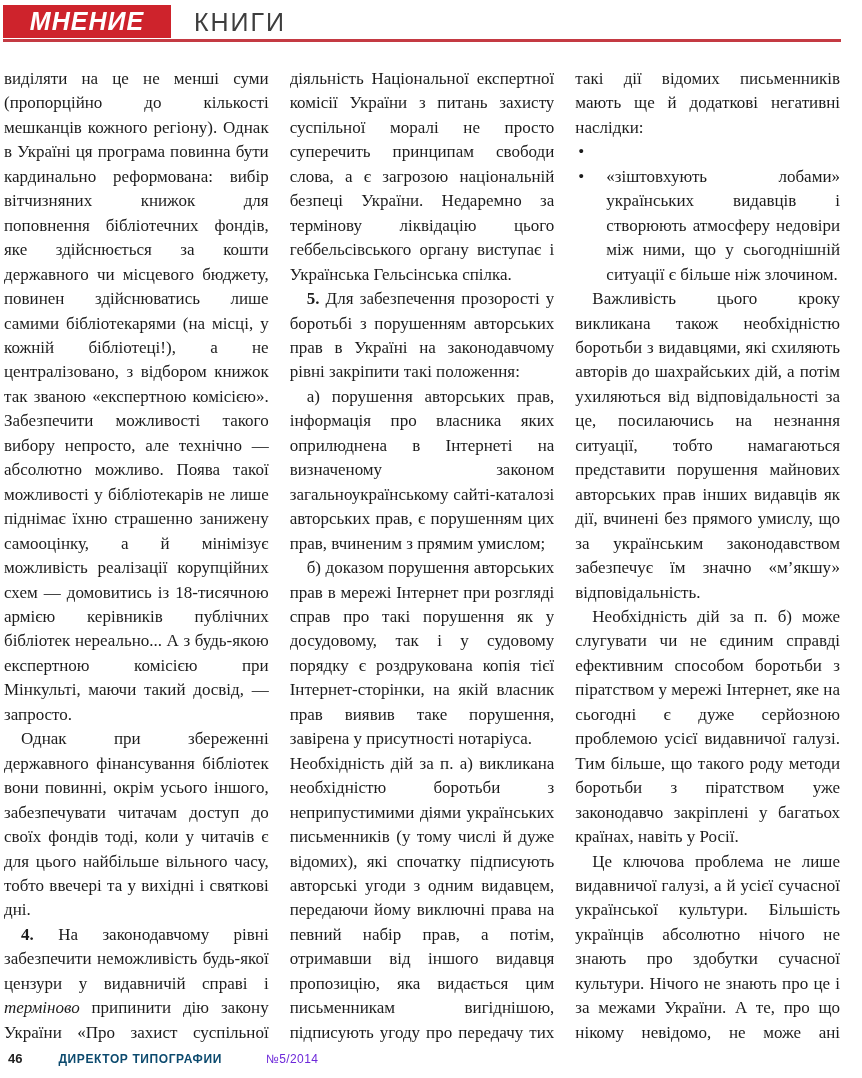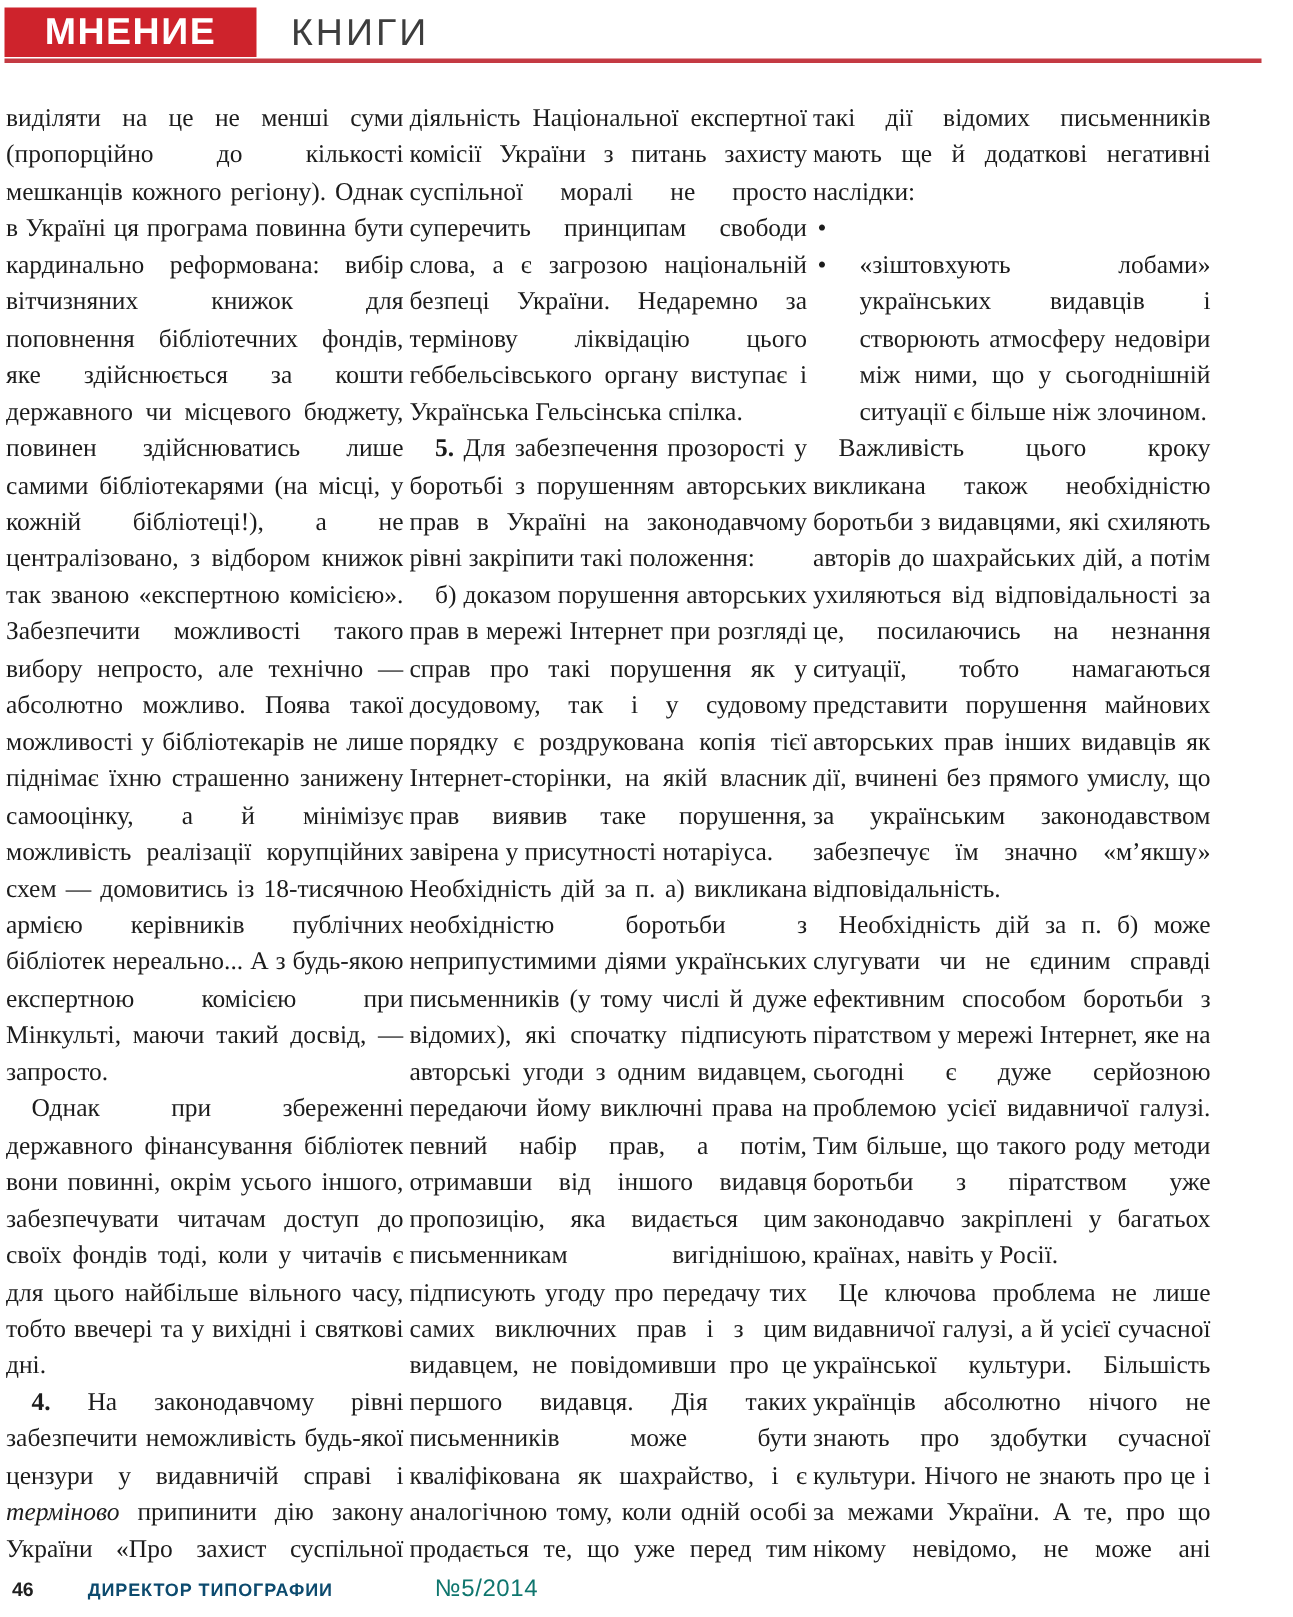--- a/index.html
+++ b/index.html
@@ -4,55 +4,55 @@
 <style>
   * { margin:0; padding:0; box-sizing:border-box; }
   html,body { width:862px; height:1078px; background:#ffffff; }
   body { font-family:"Liberation Serif", serif; }
   .page { position:relative; width:862px; height:1078px; background:#fff; overflow:hidden; }
 
   
   .section-badge {
     position:absolute; top:5px; left:3px; width:168px; height:33px;
     background:#ce232c; color:#fff; display:flex; align-items:center; justify-content:center;
-    font-family:"Liberation Sans", sans-serif; font-weight:bold; font-size:25px; letter-spacing:1px;
+    font-family:"Liberation Sans", sans-serif; font-weight:bold; font-size:25px; letter-spacing:1px;font-style:italic;
   }
   .category {
     position:absolute; top:8px; left:194px;
     font-family:Liberation Sans, sans-serif; font-size:25px; color:#3d3d3d; letter-spacing:2px;
   }
   .header-rule {
     position:absolute; top:39px; left:3px; width:838px; height:3px; background:#c43a43;
   }
 
   
   .main {
     position:absolute; top:67px; left:4px; width:836px; height:979px;
-    display:flex; gap:4px; overflow:hidden;
+    display:flex; gap:21px; overflow:hidden;
   }
   .col {
     width:265px; height:979px; overflow:hidden;
     text-align:justify; font-size:17px; line-height:24.45px; color:#1c1c1c;
   }
   .para { text-align:justify; }
   .para.indent { text-indent:17px; }
   .bold { font-weight:bold; }
   .italic { font-style:italic; }
   .bullet { display:flex; }
   .bullet .dot { flex:none; width:31px; padding-left:3px; }
   .bullet .btext { flex:1; text-align:justify; }
 
   
   .footer {
     position:absolute; top:1051px; left:8px; width:846px;
     font-family:"Liberation Sans", sans-serif; display:flex; align-items:baseline;text-align:center;
   }
   .page-num { font-weight:bold; font-size:13px; color:#1f1f1f; }
   .magazine { font-weight:bold; font-size:12px; color:#0c4a6e; letter-spacing:0.6px; margin-left:36px; }
-  .issue { font-size:16px; color:#0f766e; margin-left:68px; letter-spacing:0.4px; }
+  .issue { font-size:12px; color:#6d28d9; margin-left:44px; letter-spacing:0.4px; }
 </style>
 </head>
 <body>
 
 <div class="page">
 
   <div class="section-badge" style="background: rgb(206, 35, 44);">
     <span>МНЕНИЕ</span>
   </div>
   <div class="category">КНИГИ</div>
@@ -60,20 +60,21 @@
 
   <div class="main" id="columns">
       <div class="col">
         <p class="para"><span>виділяти на це не менші суми (пропорційно до кількості мешканців кожного регіону). Однак в Україні ця програма повинна бути кардинально реформована: вибір вітчизняних книжок для поповнення бібліотечних фондів, яке здійснюється за кошти державного чи місцевого бюджету, повинен здійснюватись лише самими бібліотекарями (на місці, у кожній бібліотеці!), а не централізовано, з відбором книжок так званою «експертною комісією». Забезпечити можливості такого вибору непросто, але технічно — абсолютно можливо. Поява такої можливості у бібліотекарів не лише піднімає їхню страшенно занижену самооцінку, а й мінімізує можливість реалізації корупційних схем — домовитись із 18-тисячною армією керівників публічних бібліотек нереально... А з будь-якою експертною комісією при Мінкульті, маючи такий досвід, — запросто.</span></p>
         <p class="para indent"><span>Однак при збереженні державного фінансування бібліотек вони повинні, окрім усього іншого, забезпечувати читачам доступ до своїх фондів тоді, коли у читачів є для цього найбільше вільного часу, тобто ввечері та у вихідні і святкові дні.</span></p>
         <p class="para indent"><span class="bold">4. </span><span>На законодавчому рівні забезпечити неможливість будь-якої цензури у видавничій справі і </span><span class="italic">терміново</span><span> припинити дію закону України «Про захист суспільної моралі» та ліквідувати Національну експертну комісію України з питань захисту суспільної моралі.</span></p>
       </div>
       <div class="col">
         <p class="para"><span>діяльність Національної експертної комісії України з питань захисту суспільної моралі не просто суперечить принципам свободи слова, а є загрозою національній безпеці України. Недаремно за термінову ліквідацію цього геббельсівського органу виступає і Українська Гельсінська спілка.</span></p>
         <p class="para indent"><span class="bold">5. </span><span>Для забезпечення прозорості у боротьбі з порушенням авторських прав в Україні на законодавчому рівні закріпити такі положення:</span></p>
+        <p class="para indent"><span>а) порушення авторських прав, інформація про власника яких оприлюднена в Інтернеті на визначеному законом загальноукраїнському сайті-каталозі авторських прав, є порушенням цих прав, вчиненим з прямим умислом;</span></p>
         <p class="para indent"><span>б) доказом порушення авторських прав в мережі Інтернет при розгляді справ про такі порушення як у досудовому, так і у судовому порядку є роздрукована копія тієї Інтернет-сторінки, на якій власник прав виявив таке порушення, завірена у присутності нотаріуса.</span></p>
         <p class="para"><span>Необхідність дій за п. а) викликана необхідністю боротьби з неприпустимими діями українських письменників (у тому числі й дуже відомих), які спочатку підписують авторські угоди з одним видавцем, передаючи йому виключні права на певний набір прав, а потім, отримавши від іншого видавця пропозицію, яка видається цим письменникам вигіднішою, підписують угоду про передачу тих самих виключних прав і з цим видавцем, не повідомивши про це першого видавця. Дія таких письменників може бути кваліфікована як шахрайство, і є аналогічною тому, коли одній особі продається те, що уже перед тим продано другій, тобто продавцеві уже не належить. Але окрім банального шахрайства,</span></p>
       </div>
       <div class="col">
         <p class="para"><span>такі дії відомих письменників мають ще й додаткові негативні наслідки:</span></p>
         <div class="bullet">
           <span class="dot">•</span>
         </div>
         <div class="bullet">
           <span class="dot">•</span>

